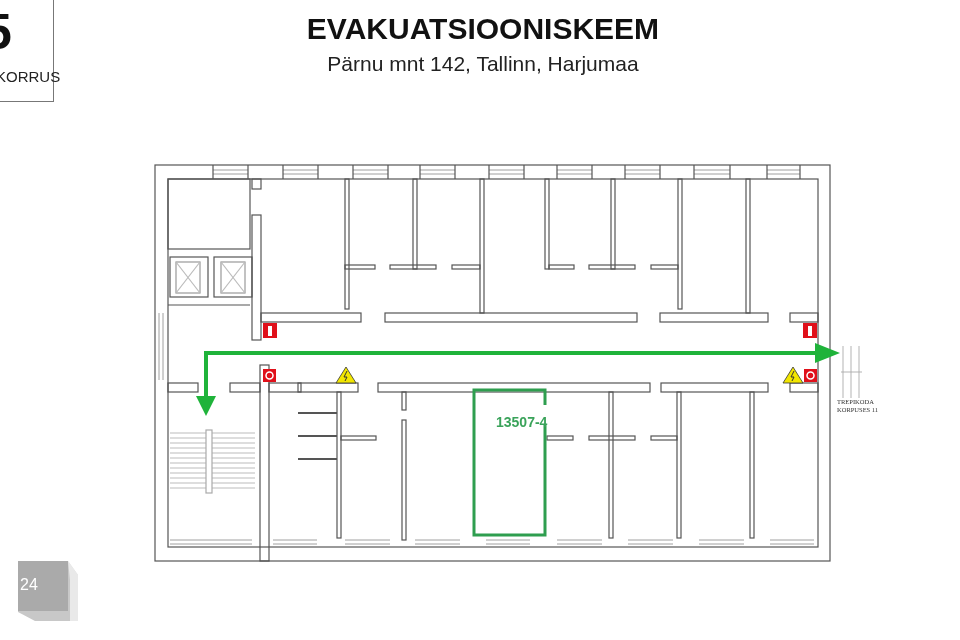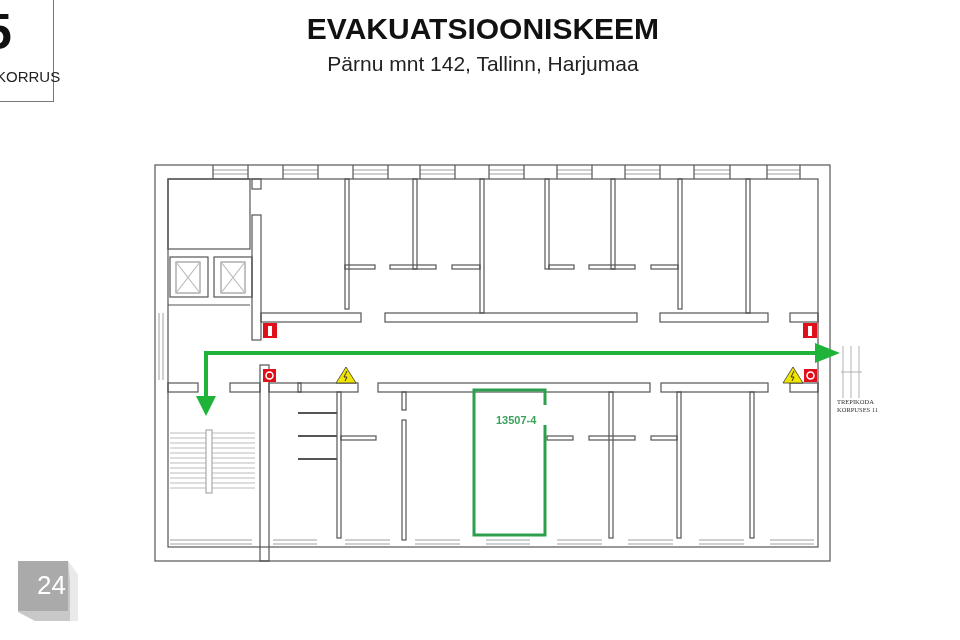--- a/index.html
+++ b/index.html
@@ -3,22 +3,22 @@
 <meta charset="utf-8">
 <style>
   html, body { margin: 0; padding: 0; background: #ffffff; }
   body { width: 960px; height: 640px; position: relative; overflow: hidden; font-family: "Liberation Sans", sans-serif; }
   .floor-box { position: absolute; left: -10px; top: 0; width: 64px; height: 102px; border: 1px solid #777; border-top: none; background: #fff; box-sizing: border-box; }
   .floor-num { position: absolute; left: -16px; top: 2px; font-size: 50px; font-weight: bold; color: #111; line-height: 60px; }
   .floor-label { position: absolute; left: -4px; top: 68px; font-size: 15px; color: #222; }
   .title { position: absolute; left: 0; top: 12px; width: 966px; text-align: center; font-size: 30px; font-weight: bold; color: #111; letter-spacing: 0px; }
   .subtitle { position: absolute; left: 0; top: 52px; width: 966px; text-align: center; font-size: 21px; color: #222; }
   .plan { position: absolute; left: 0; top: 0; }
-  .page-num { position: absolute; left: 20px; top: 565px; width: 46px; text-align: right; font-size: 26px; color: #fff; line-height: 40px; }
-  .room-label { position: absolute; left: 496px; top: 414px; font-size: 11px; font-weight: bold; color: #3aa35a; }
+  .page-num { position: absolute; left: 20px; top: 565px; width: 46px; text-align: left; font-size: 16px; color: #fff; line-height: 40px; }
+  .room-label { position: absolute; left: 496px; top: 414px; font-size: 14px; font-weight: bold; color: #3aa35a; }
   .stair-label { position: absolute; left: 837px; top: 398px; font-family: "Liberation Serif", serif; font-size: 6.5px; color: #333; line-height: 8px; }
 </style>
 </head>
 <body>
 
 <div>
   <div class="floor-box"></div>
   <div class="floor-num">5</div>
   <div class="floor-label">KORRUS</div>
 </div>

